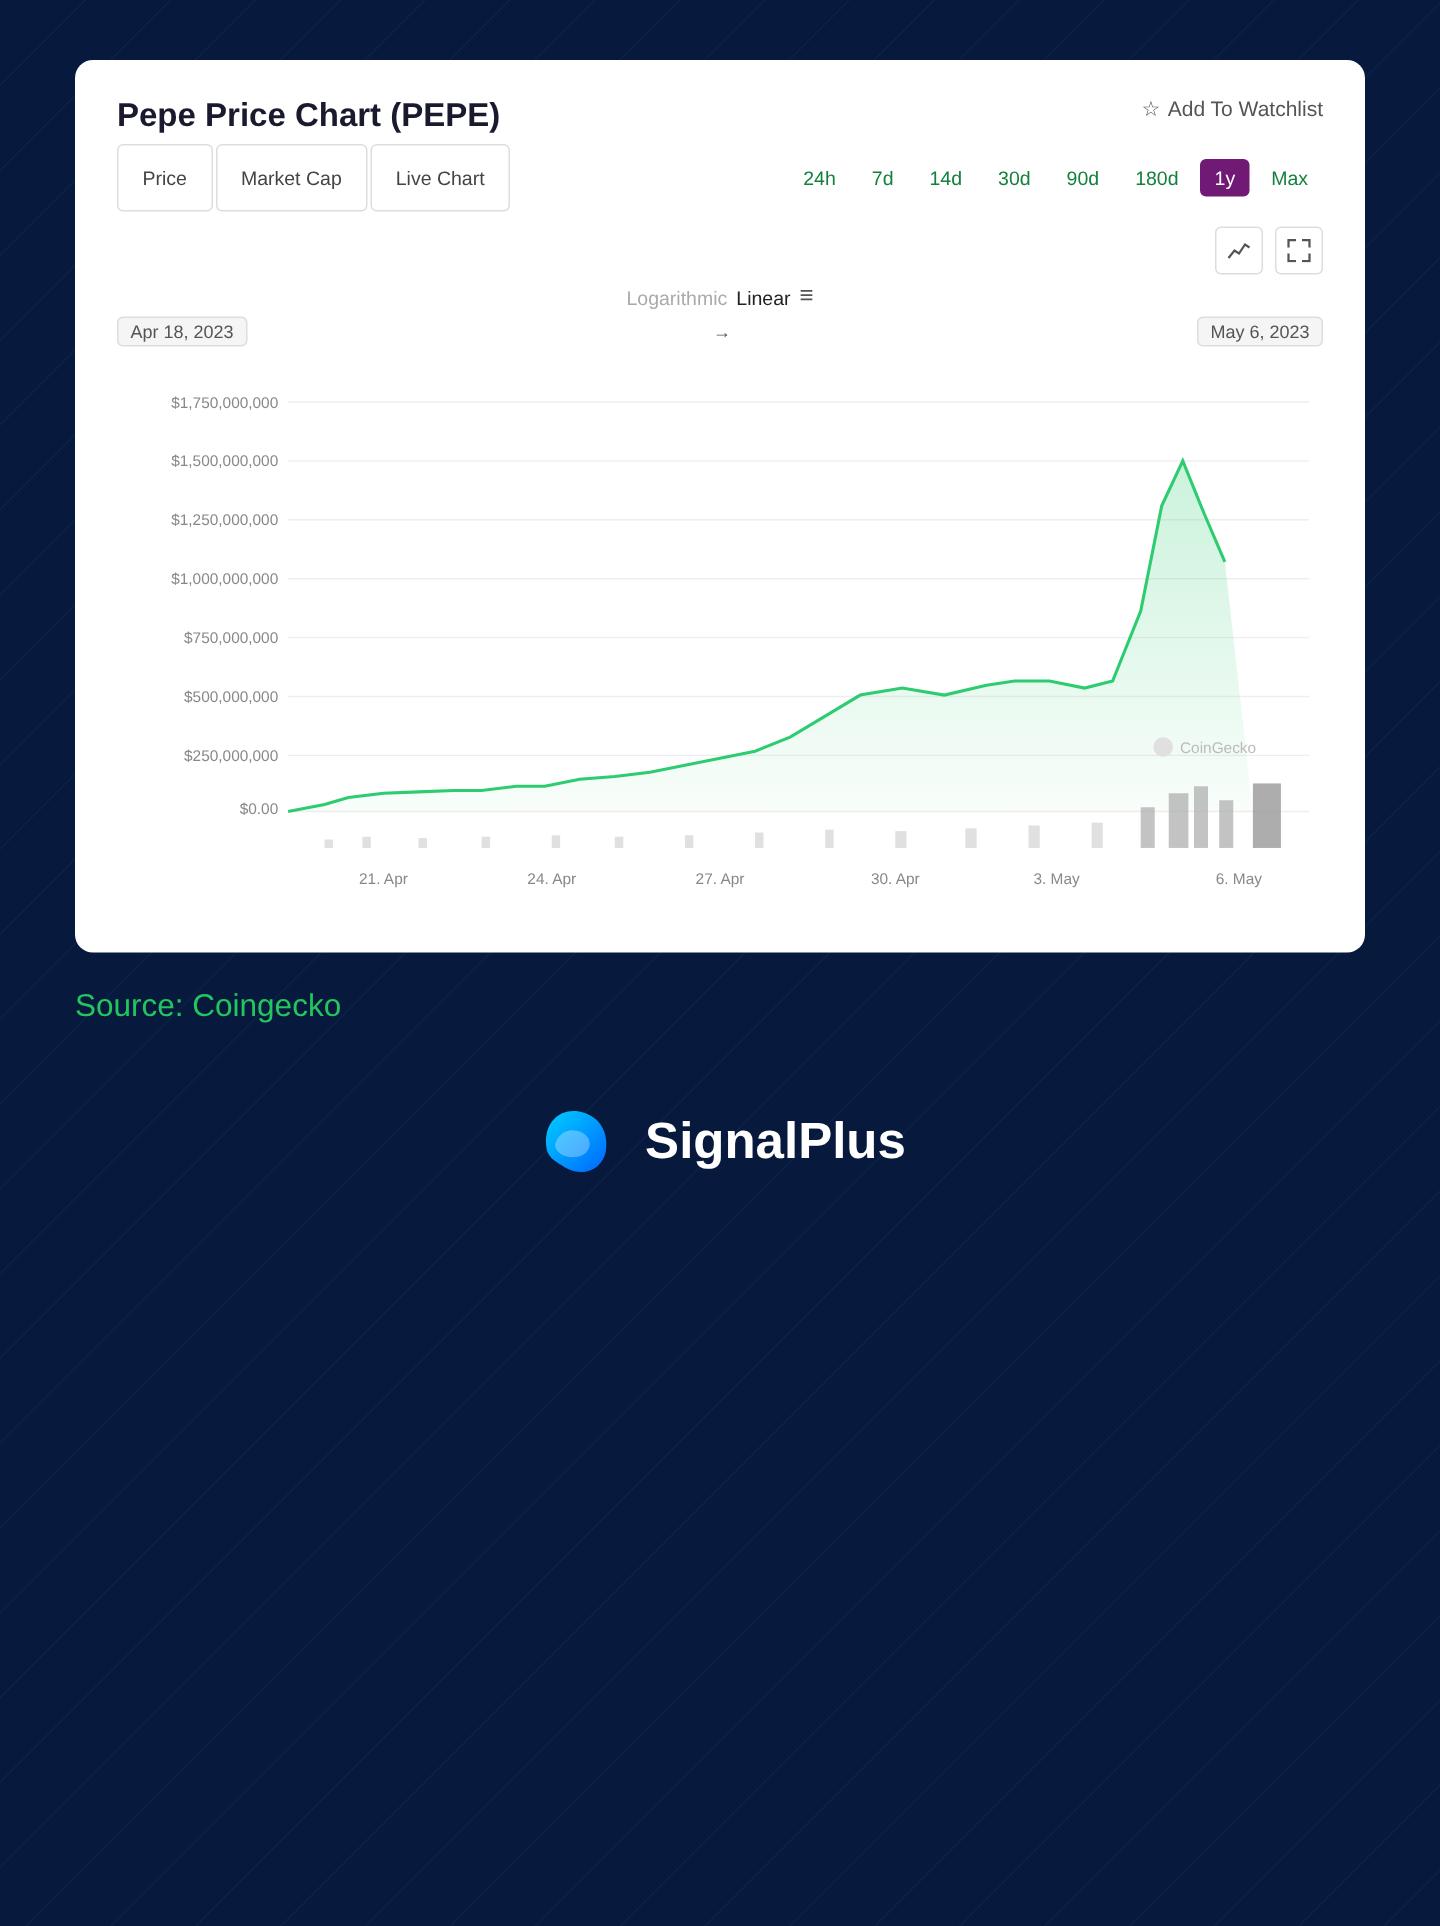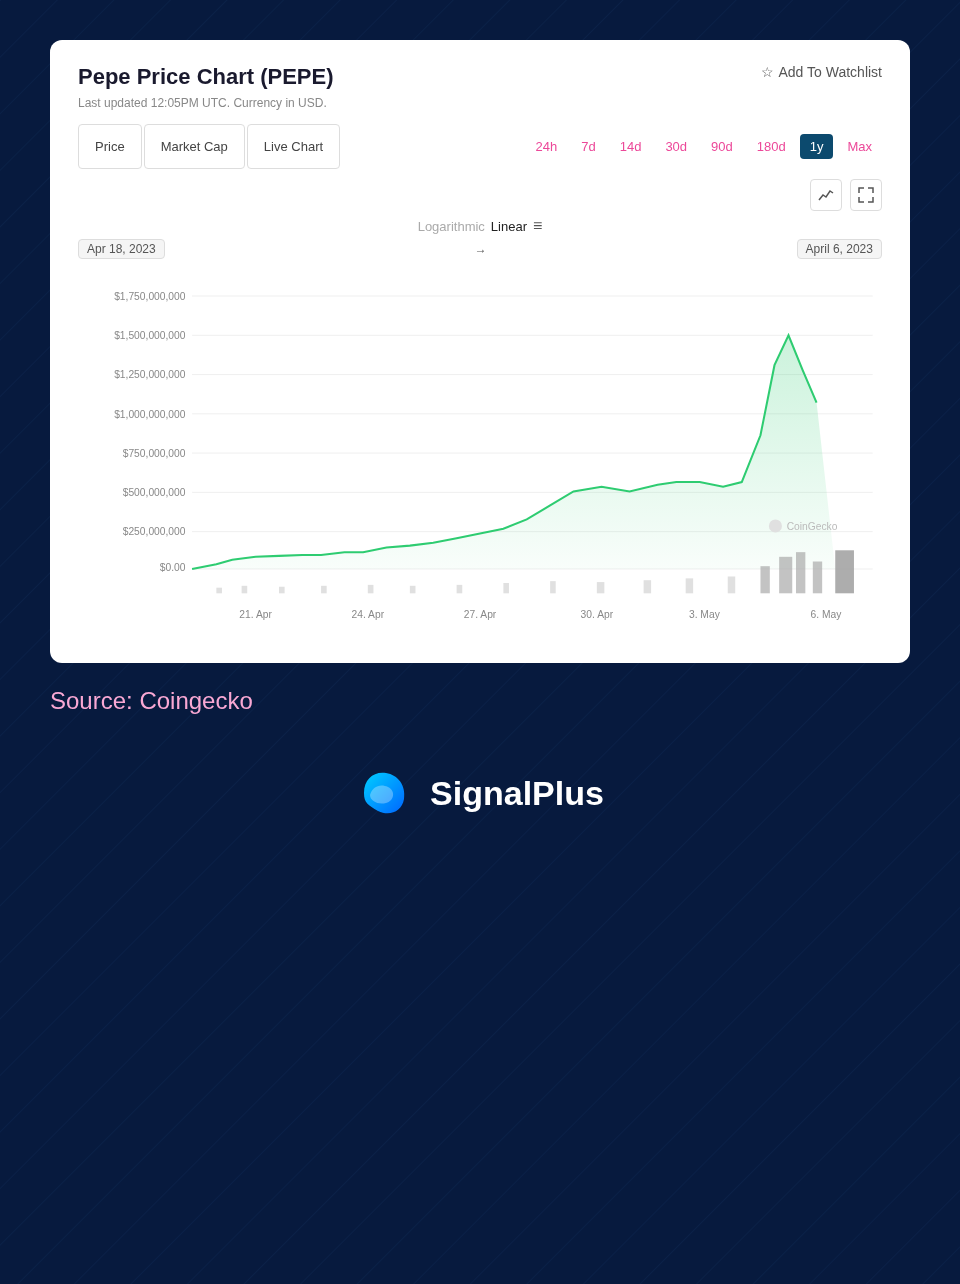--- a/index.html
+++ b/index.html
@@ -97,27 +97,27 @@
       display: flex;
       gap: 4px;
       align-items: center;
     }
 
     .time-btn {
       padding: 5px 10px;
       border: none;
       background: none;
       font-size: 13px;
-      color: #ec4899;
+      color: #15803d;
       cursor: pointer;
       border-radius: 4px;
     }
 
     .time-btn.active {
-      background: #0c4a6e;
+      background: #701a75;
       color: #fff;
       border-radius: 4px;
     }
 
     
     .chart-controls {
       display: flex;
       justify-content: flex-end;
       align-items: center;
       gap: 8px;
@@ -188,22 +188,22 @@
       height: 370px;
     }
 
     .chart-svg {
       width: 100%;
       height: 100%;
     }
 
     
     .source-text {
-      color: #f9a8d4;
-      font-size: 24px;
+      color: #22c55e;
+      font-size: 21px;
       margin-bottom: 50px;
     }
 
     
     .footer {
       display: flex;
       justify-content: center;
       align-items: center;
       gap: 18px;
       margin-top: 20px;
@@ -248,21 +248,20 @@
   <div class="chart-container">
 
     <div class="chart-header">
       <div class="chart-title">Pepe Price Chart (PEPE)</div>
       <button class="watchlist-btn">
         <span>☆</span>
         <span>Add To Watchlist</span>
       </button>
     </div>
 
-    <div class="chart-subtitle">Last updated 12:05PM UTC. Currency in USD.</div>
 
     <div class="tab-row">
       <div class="tabs-left">
         <button class="tab">Price</button>
         <button class="tab">Market Cap</button>
         <button class="tab">Live Chart</button>
       </div>
       <div class="tabs-right">
         <button class="time-btn">24h</button>
         <button class="time-btn">7d</button>
@@ -293,21 +292,21 @@
 
     <div class="scale-row">
       <span class="scale-label">Logarithmic</span>
       <span class="scale-label active">Linear</span>
       <span class="menu-icon">≡</span>
     </div>
 
     <div class="date-range">
       <span class="date-badge">Apr 18, 2023</span>
       <span>→</span>
-      <span class="date-badge">April 6, 2023</span>
+      <span class="date-badge">May 6, 2023</span>
     </div>
 
     <div class="chart-area">
       <svg class="chart-svg" viewBox="0 0 860 370" xmlns="http://www.w3.org/2000/svg">
 
         <text x="115" y="20" font-size="11" fill="#888" text-anchor="end">$1,750,000,000</text>
         <text x="115" y="62" font-size="11" fill="#888" text-anchor="end">$1,500,000,000</text>
         <text x="115" y="104" font-size="11" fill="#888" text-anchor="end">$1,250,000,000</text>
         <text x="115" y="146" font-size="11" fill="#888" text-anchor="end">$1,000,000,000</text>
         <text x="115" y="188" font-size="11" fill="#888" text-anchor="end">$750,000,000</text>

